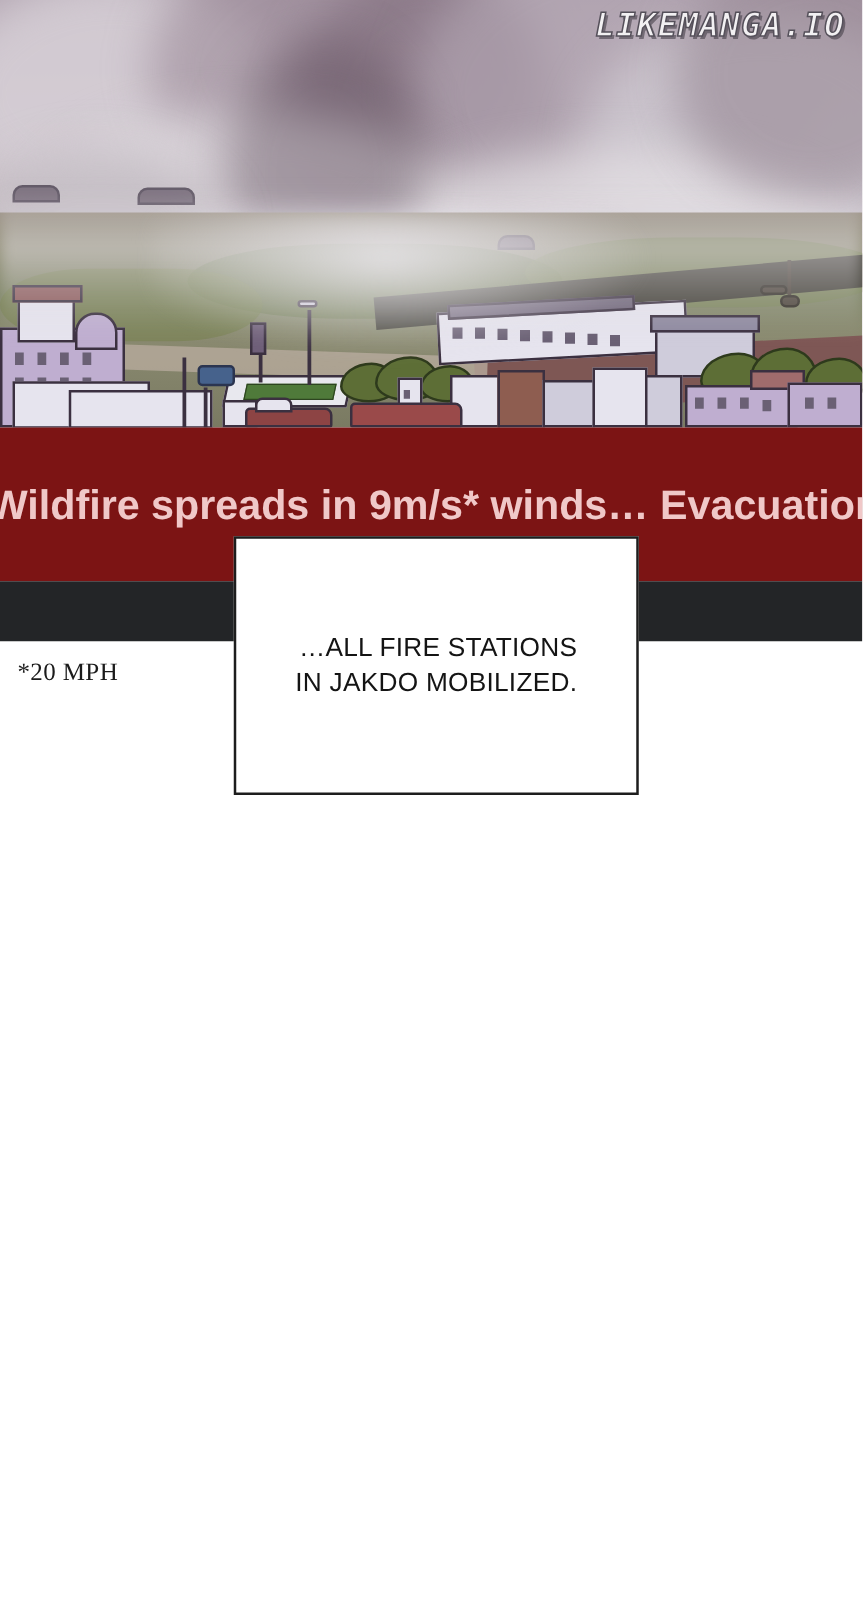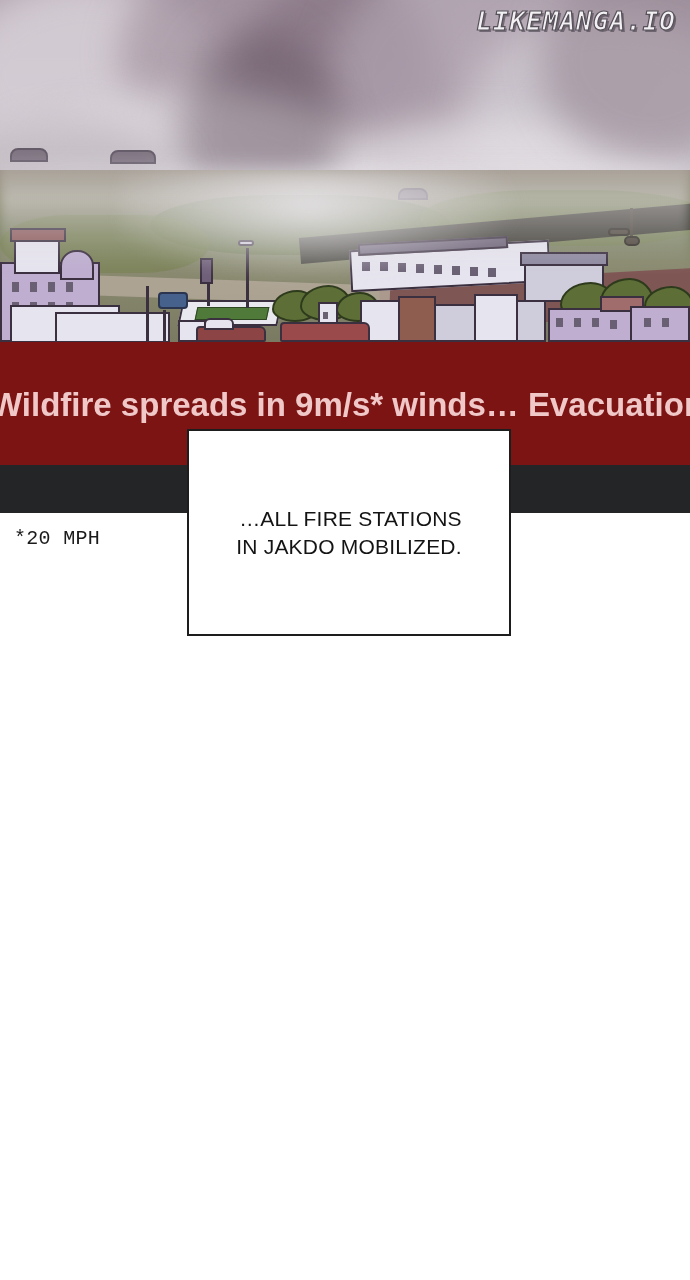--- a/index.html
+++ b/index.html
@@ -239,21 +239,21 @@
   }
 
   
   .footnote {
     position: absolute;
     left: 14px;
     top: 527px;
     font-size: 20px;
     color: #1b1b1b;
     letter-spacing: .3px;
-    font-family: Liberation Mono, monospace;
+    font-family: Liberation Serif, serif;
   }
 
   
   .bubble {
     position: absolute;
     left: 187px;
     top: 429px;
     width: 324px;
     height: 207px;
     background: #ffffff;

